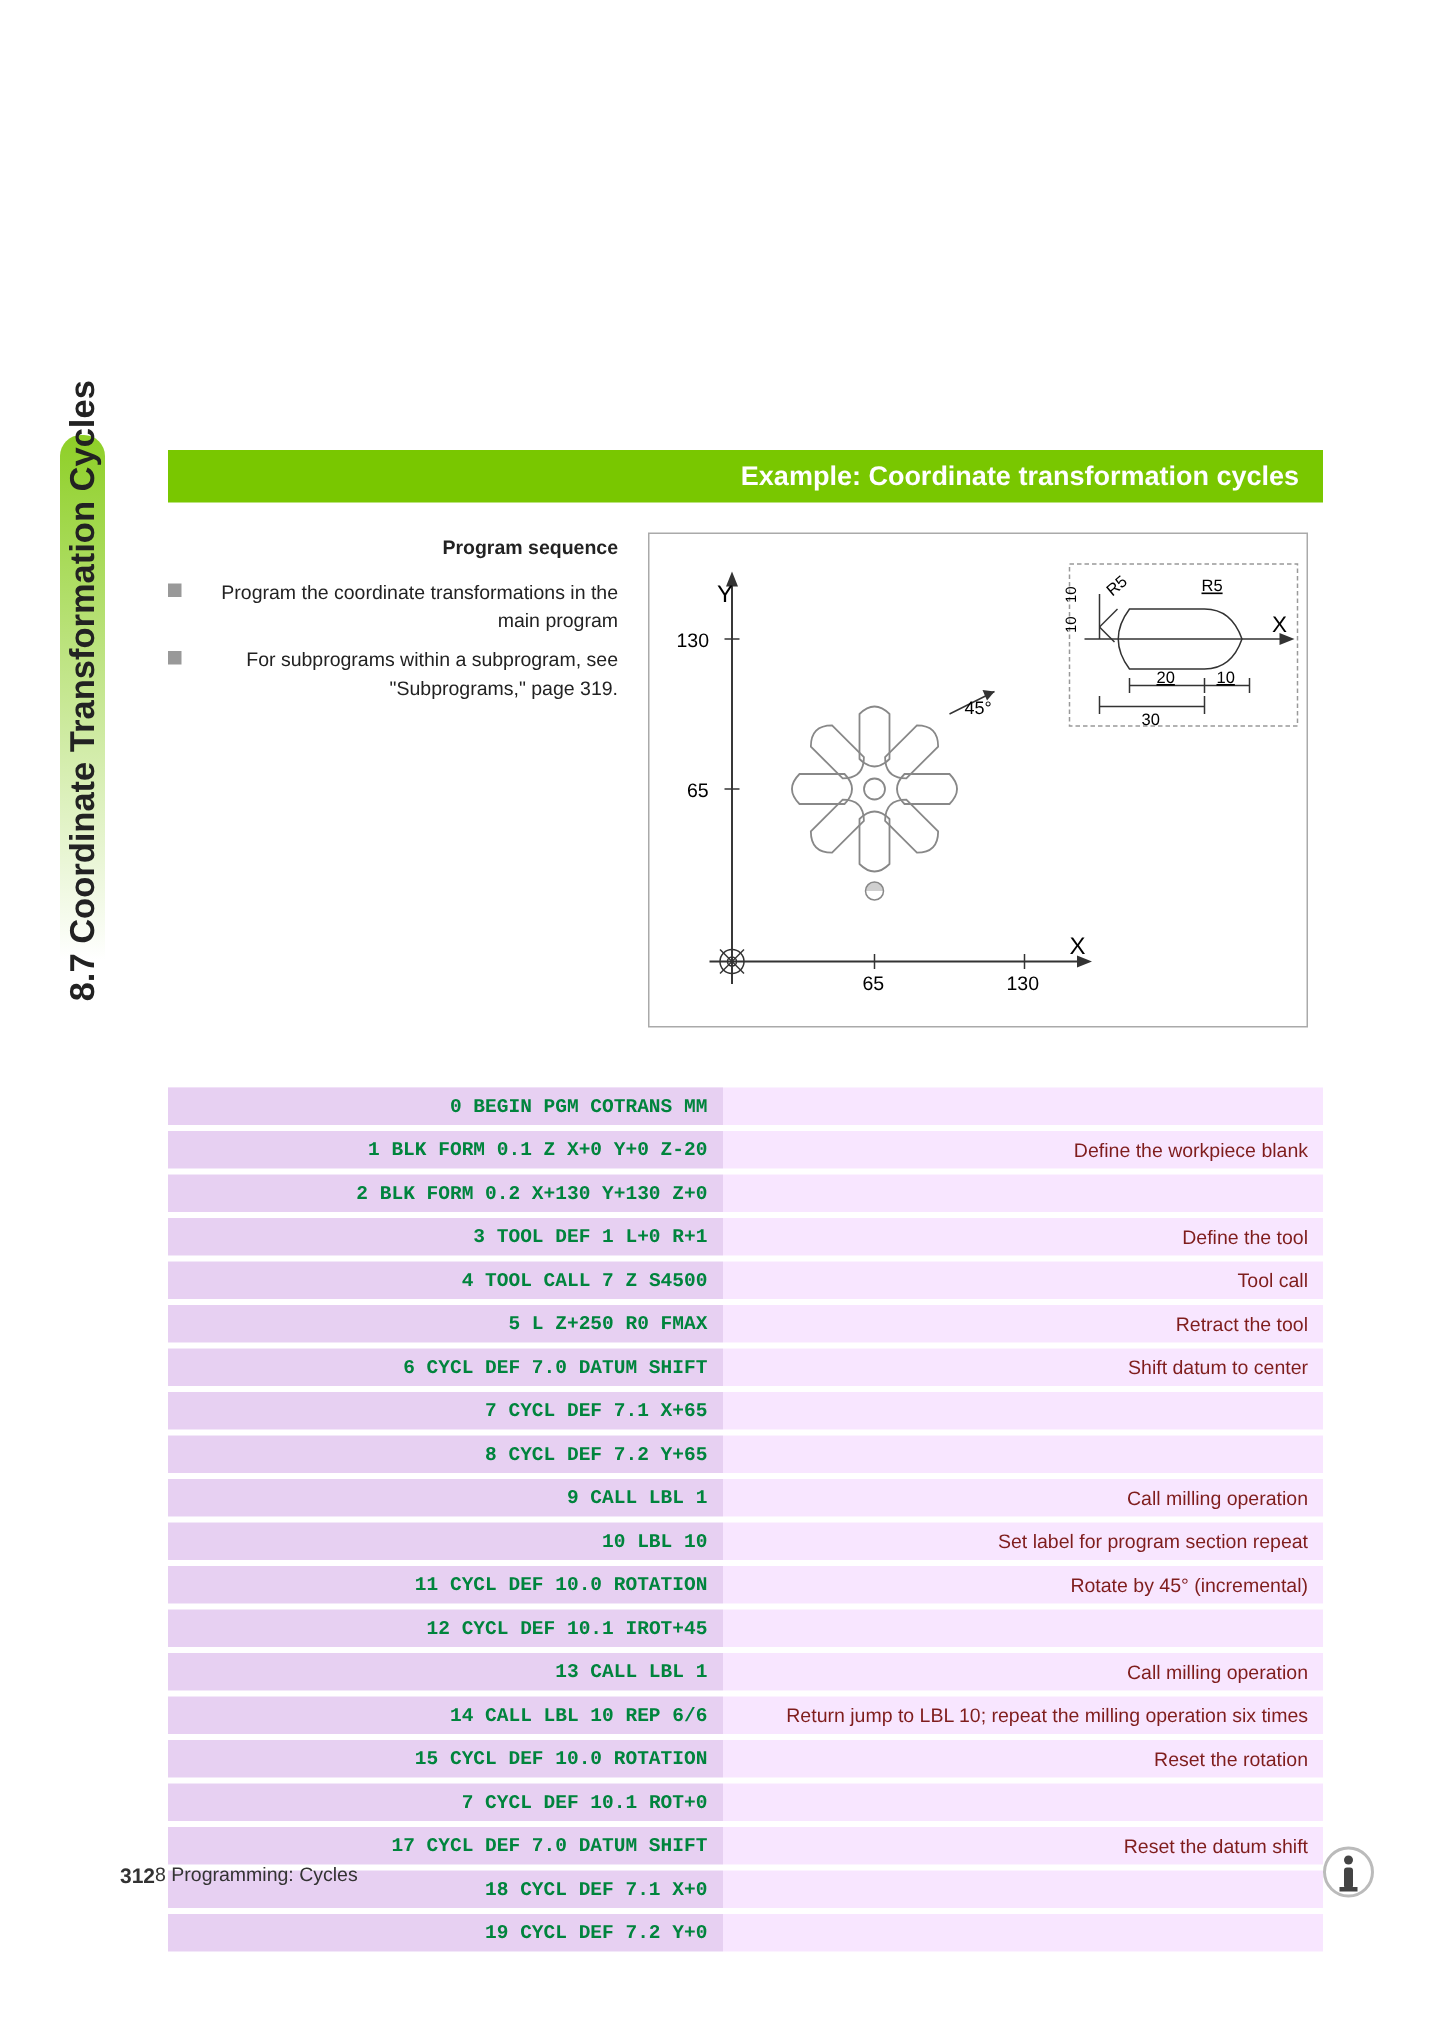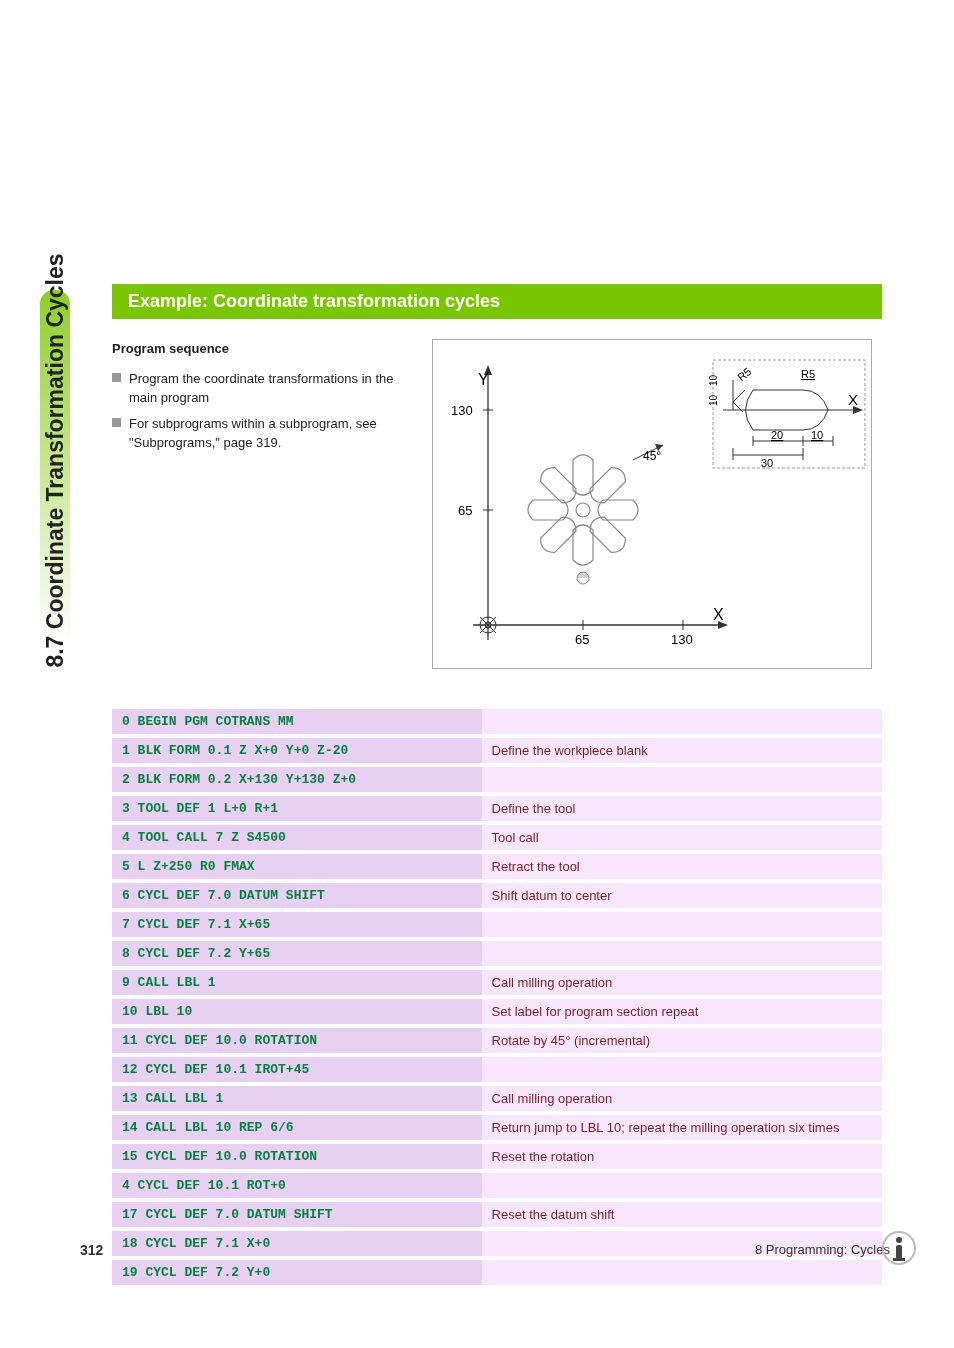--- a/index.html
+++ b/index.html
@@ -36,22 +36,23 @@
     width: 30px;
     height: 350px;
     background: linear-gradient(to top, rgba(122,199,0,0) 0%, rgba(122,199,0,1) 100%);
     border-radius: 14px 14px 0 0;
     opacity: 0.85;
     z-index: -1;
   }
   .content {
     position: absolute;
     left: 112px;
-    top: 284px;
+    top: 300px;
     width: 770px;
+    text-align: right;
   }
   .example-bar {
     background: #79c700;
     color: #fff;
     font-weight: bold;
     font-size: 18px;
     padding: 7px 16px;
   }
   .example-bar span { color: #fff; }
   .two-col {
@@ -94,21 +95,20 @@
     background: #e7d0f2;
     margin-left: 32px;
   }
   .code-table td.desc { color: #7f1d1d; }
   .page-footer {
     position: absolute;
     bottom: 90px;
     left: 80px;
     width: 810px;
     display: flex;
-    justify-content: space-between;
     font-size: 13px;
     color: #333;
   }
   .page-footer .pg { font-weight: bold; font-size: 14px; }
   .info-icon {
     position: absolute;
     right: 35px;
     bottom: 80px;
     width: 40px;
     height: 40px;
@@ -297,21 +297,21 @@
         </tr>
         <tr>
           <td class="code">14 CALL LBL 10 REP 6/6</td>
           <td class="desc">Return jump to LBL 10; repeat the milling operation six times</td>
         </tr>
         <tr>
           <td class="code">15 CYCL DEF 10.0 ROTATION</td>
           <td class="desc">Reset the rotation</td>
         </tr>
         <tr>
-          <td class="code">4 CYCL DEF 10.1 ROT+0</td>
+          <td class="code">7 CYCL DEF 10.1 ROT+0</td>
           <td class="desc"></td>
         </tr>
         <tr>
           <td class="code">17 CYCL DEF 7.0 DATUM SHIFT</td>
           <td class="desc">Reset the datum shift</td>
         </tr>
         <tr>
           <td class="code">18 CYCL DEF 7.1 X+0</td>
           <td class="desc"></td>
         </tr>

